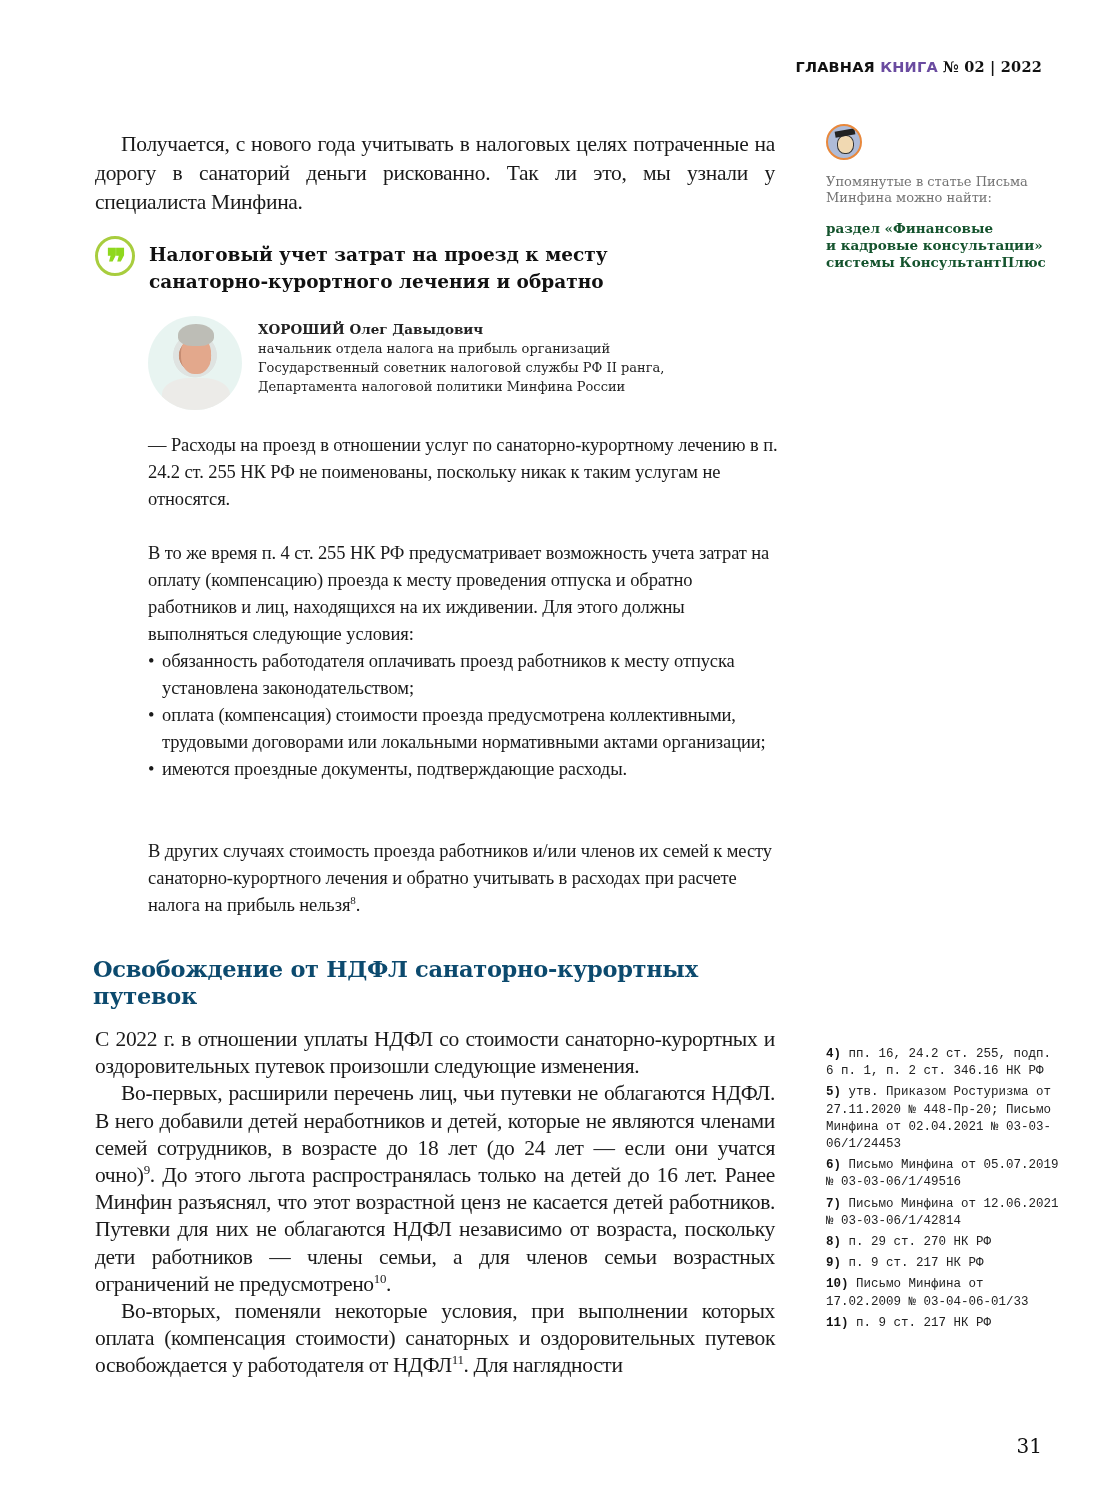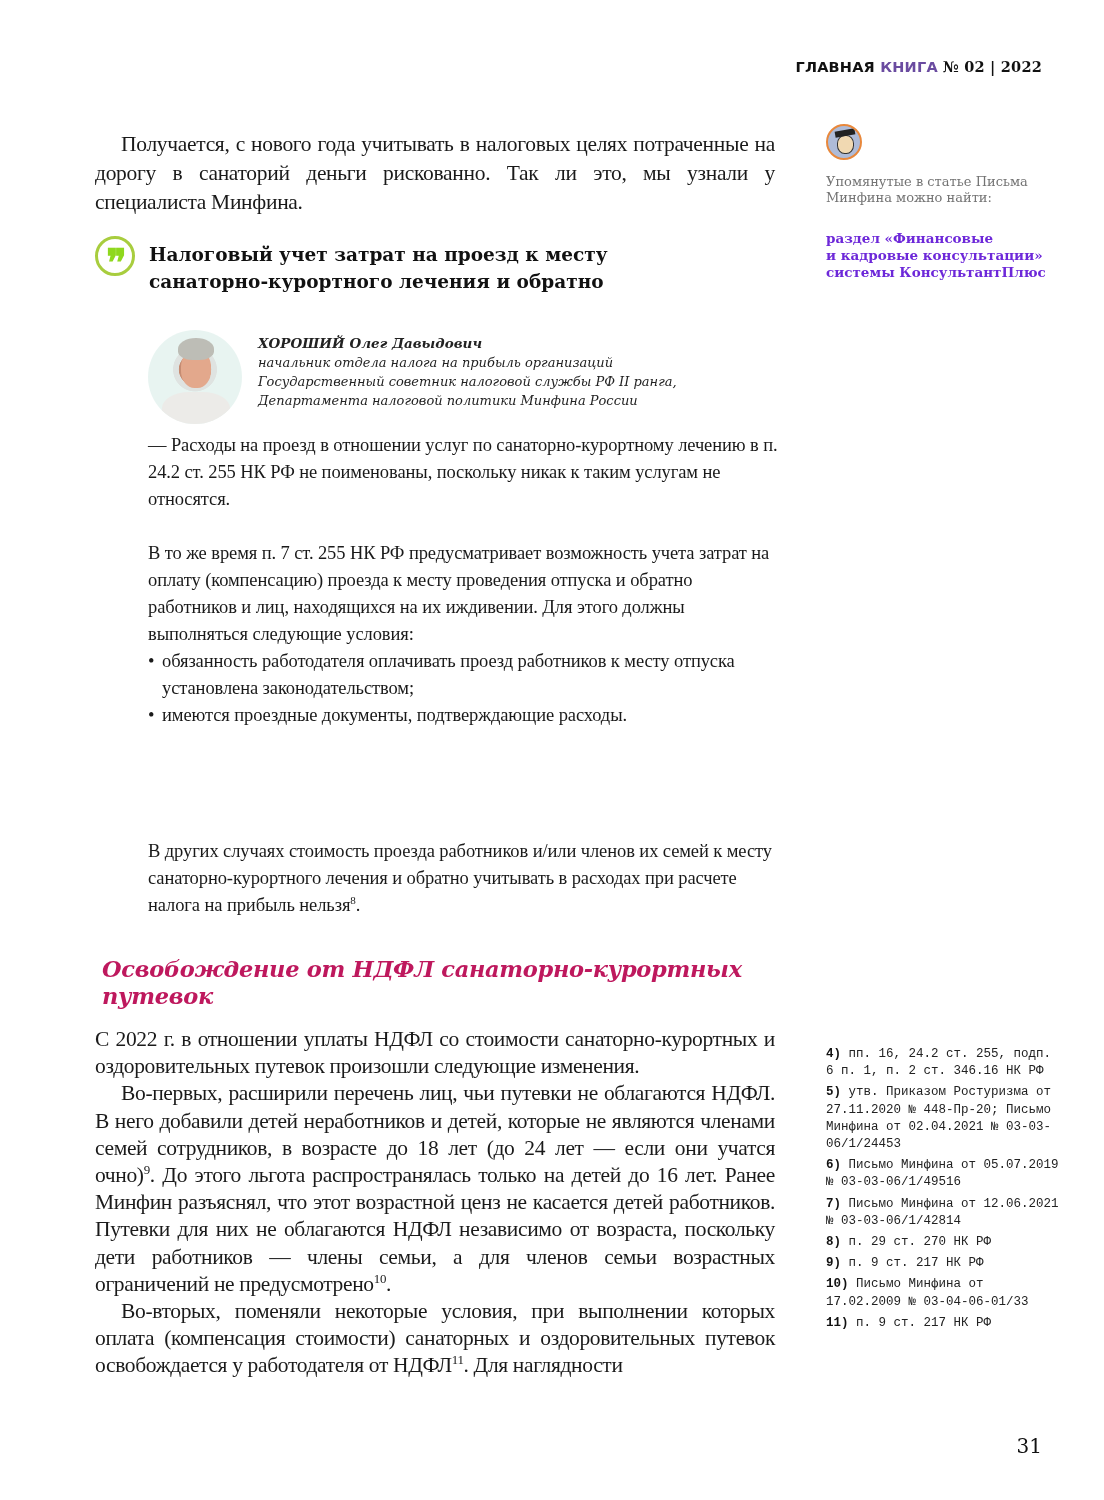--- a/index.html
+++ b/index.html
@@ -11,47 +11,47 @@
   .masthead .issue { font-family: "DejaVu Serif", serif; color: #111; }
 
   .main { position: absolute; left: 95px; width: 680px; }
   .lead { top: 130px; font-size: 21.5px; line-height: 29px; text-indent: 26px; text-align: justify; letter-spacing: -0.3px; }
 
   .quote-block { position: absolute; left: 95px; top: 236px; width: 620px; }
   .quote-icon { position: absolute; left: 0; top: 0; width: 34px; height: 34px; border: 3px solid #a8cd3e; border-radius: 50%; background: #fff; display: flex; align-items: center; justify-content: center; }
   .quote-icon span { color: #8fd81e; font-family: "DejaVu Serif", serif; font-weight: bold; font-size: 38px; line-height: 38px; margin-top: 14px; letter-spacing: -3px; }
   .quote-title { position: absolute; left: 54px; top: 5px; font-family: "DejaVu Serif", serif; font-weight: bold; font-size: 18.5px; line-height: 27px; color: #111; width: 560px; }
 
-  .expert { position: absolute; left: 148px; top: 330px; width: 560px; height: 95px; font-style: italic; }
+  .expert { position: absolute; left: 148px; top: 316px; width: 560px; height: 95px; }
   .avatar { position: absolute; left: 0; top: 0; width: 94px; height: 94px; border-radius: 50%; background: radial-gradient(circle at 50% 42%, #f0b79b 0 18%, #c68c72 19% 22%, #dfe3e1 23% 30%, #e8f4f1 31%); overflow: hidden; }
   .avatar .hair { position: absolute; left: 30px; top: 8px; width: 36px; height: 22px; border-radius: 50% 50% 40% 40%; background: #bdbdb6; }
   .avatar .face { position: absolute; left: 33px; top: 20px; width: 30px; height: 38px; border-radius: 45%; background: #e3a88c; }
   .avatar .shirt { position: absolute; left: 14px; top: 62px; width: 68px; height: 40px; border-radius: 40% 40% 0 0; background: #ecebe8; }
   .expert-text { position: absolute; left: 110px; top: 4px; font-family: "DejaVu Serif", serif; font-size: 13px; line-height: 19px; color: #222; }
   .expert-name { font-weight: bold; font-size: 13.5px; }
 
   .interview { position: absolute; left: 148px; width: 630px; font-size: 18.5px; line-height: 27px; letter-spacing: -0.1px; }
   .interview p { margin: 0; }
   .bullets { list-style: none; margin: 0; padding: 0; }
   .bullets li { position: relative; padding-left: 14px; }
   .bullets li::before { content: "•"; position: absolute; left: 0; top: 0; }
 
-  .section-heading { position: absolute; left: 102px; top: 956px; width: 680px; font-family: "DejaVu Serif", serif; font-weight: bold; font-size: 22.5px; line-height: 27px; color: #be185d; letter-spacing: -0.3px; font-style: italic; }
+  .section-heading { position: absolute; left: 93px; top: 956px; width: 680px; font-family: "DejaVu Serif", serif; font-weight: bold; font-size: 22.5px; line-height: 27px; color: #0c4a6e; letter-spacing: -0.3px; }
 
   .body2 { position: absolute; left: 95px; top: 1026px; width: 680px; font-size: 21.5px; line-height: 27.2px; text-align: justify; letter-spacing: -0.35px; }
   .body2 p { margin: 0; }
   .body2 .indent { text-indent: 26px; }
   sup { font-size: 60%; line-height: 0; }
 
   .sidebar { position: absolute; left: 826px; top: 124px; width: 230px; font-family: "DejaVu Serif", serif; }
   .mascot { width: 32px; height: 32px; border-radius: 50%; border: 2px solid #e8883c; background: #aebbd8; position: relative; overflow: hidden; }
   .mascot .cap { position: absolute; left: 7px; top: 4px; width: 20px; height: 6px; background: #222; transform: rotate(-10deg); }
   .mascot .head { position: absolute; left: 9px; top: 9px; width: 15px; height: 17px; border-radius: 45%; background: #f1d9b2; border: 1px solid #333; }
   .side-note { margin-top: 14px; font-size: 13px; line-height: 16px; color: #737373; }
-  .side-bold { margin-top: 24px; font-size: 13.5px; line-height: 17px; font-weight: bold; color: #6d28d9; }
+  .side-bold { margin-top: 14px; font-size: 13.5px; line-height: 17px; font-weight: bold; color: #14532d; }
 
   .footnotes { position: absolute; left: 826px; top: 1046px; width: 235px; font-family: Liberation Mono, monospace; font-size: 12.5px; line-height: 17.2px; color: #222; }
   .footnote { margin-bottom: 4px; }
   .footnote b { font-weight: bold; color: #111; }
 
   .page-number { position: absolute; right: 62px; top: 1434px; font-family: "DejaVu Serif", serif; font-size: 20px; color: #111; }
 </style>
 </head>
 <body>
 
@@ -82,23 +82,24 @@
     <div>Государственный советник налоговой службы РФ II ранга,</div>
     <div>Департамента налоговой политики Минфина России</div>
   </div>
 </div>
 
 <div class="interview" style="top:432px;">
   <p>—  Расходы на проезд в отношении услуг по санаторно-курортному лечению в п. 24.2 ст. 255 НК РФ не поименованы, поскольку никак к таким услугам не относятся.</p>
 </div>
 
 <div class="interview" style="top:540px;">
-  <p>В то же время п. 7 ст. 255 НК РФ предусматривает возможность учета затрат на оплату (компенсацию) проезда к месту проведения отпуска и обратно работников и лиц, находящихся на их иждивении. Для этого должны выполняться следующие условия:</p>
+  <p>В то же время п. 4 ст. 255 НК РФ предусматривает возможность учета затрат на оплату (компенсацию) проезда к месту проведения отпуска и обратно работников и лиц, находящихся на их иждивении. Для этого должны выполняться следующие условия:</p>
   <ul class="bullets">
     <li>обязанность работодателя оплачивать проезд работников к месту отпуска установлена законодательством;</li>
+    <li>оплата (компенсация) стоимости проезда предусмотрена коллективными, трудовыми договорами или локальными нормативными актами организации;</li>
     <li>имеются проездные документы, подтверждающие расходы.</li>
   </ul>
 </div>
 
 <div class="interview" style="top:838px;">
   <p><span>В других случаях стоимость проезда работников и/или членов их семей к месту санаторно-курортного лечения и обратно учитывать в расходах при расчете налога на прибыль нельзя</span><sup>8</sup><span>.</span></p>
 </div>
 
 <div class="section-heading">Освобождение от НДФЛ санаторно-курортных путевок</div>
 

